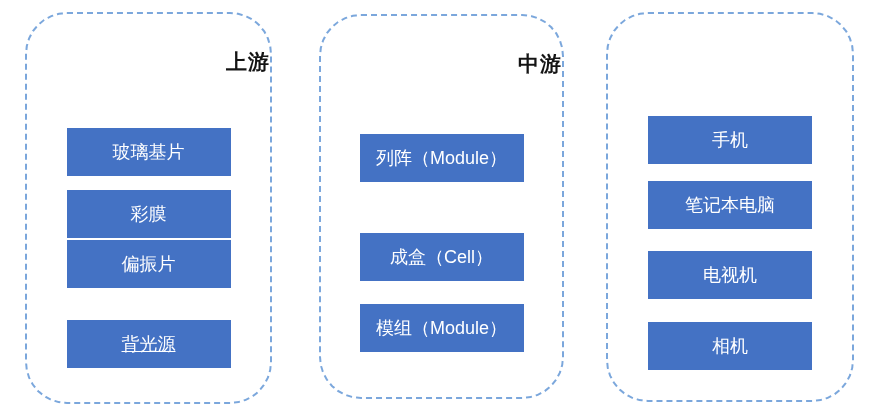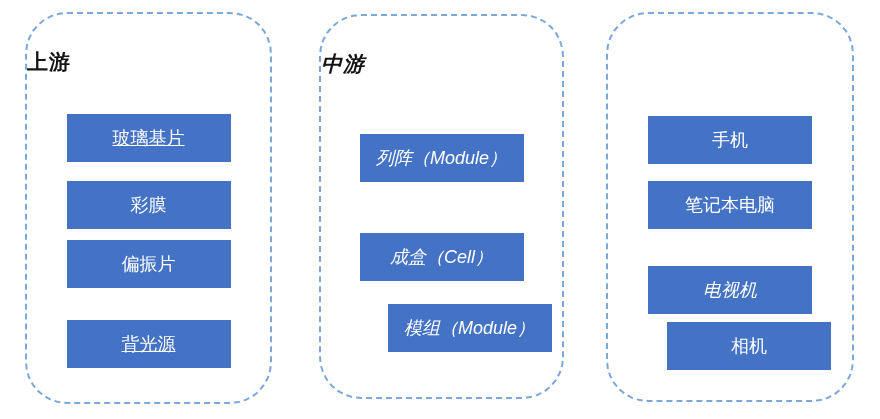--- a/index.html
+++ b/index.html
@@ -15,28 +15,28 @@
     position: absolute;
     inset: 0;
   }
   .column {
     position: absolute;
     border: 2px dashed #7ba7dc;
     border-radius: 42px;
     background: #ffffff;
   }
   .col-up    { left: 25px;  top: 12px; width: 247px; height: 392px; }
-  .col-mid   { left: 319px; top: 14px; width: 245px; height: 385px; font-style: italic; }
+  .col-mid   { left: 319px; top: 14px; width: 245px; height: 385px; }
   .col-down  { left: 606px; top: 12px; width: 248px; height: 390px; }
   .col-title {
     position: absolute;
     top: 34px;
     left: 0;
     width: 100%;
-    text-align: left;
+    text-align: right;
     font-size: 21px;
     font-weight: 600;
     color: #141414;
     letter-spacing: 1px;
   }
   .box {
     position: absolute;
     left: 50%;
     transform: translateX(-50%);
     width: 164px;
@@ -44,33 +44,33 @@
     background: #4472c4;
     color: #ffffff;
     font-size: 18px;
     display: flex;
     align-items: center;
     justify-content: center;
     text-align: center;
     white-space: nowrap;
   }
   
-  .col-up  .b0 { top: 100px; text-decoration: underline; }
-  .col-up  .b1 { top: 167px; }
+  .col-up  .b0 { top: 114px; }
+  .col-up  .b1 { top: 176px; }
   .col-up  .b2 { top: 226px; }
   .col-up  .b3 { top: 306px; text-decoration: underline; }
 
   .col-mid .b0 { top: 118px; }
   .col-mid .b1 { top: 217px; }
-  .col-mid .b2 { top: 288px; margin-left: 28px; }
+  .col-mid .b2 { top: 288px; }
 
   .col-down .b0 { top: 102px; }
   .col-down .b1 { top: 167px; }
-  .col-down .b2 { top: 252px; font-style: italic; }
-  .col-down .b3 { top: 308px; margin-left: 19px; }
+  .col-down .b2 { top: 237px; }
+  .col-down .b3 { top: 308px; }
 </style>
 </head>
 <body>
 
 <div class="canvas">
 
   <div class="column col-up">
     <div class="col-title">上游</div>
     <div class="box b0">玻璃基片</div>
     <div class="box b1">彩膜</div>

